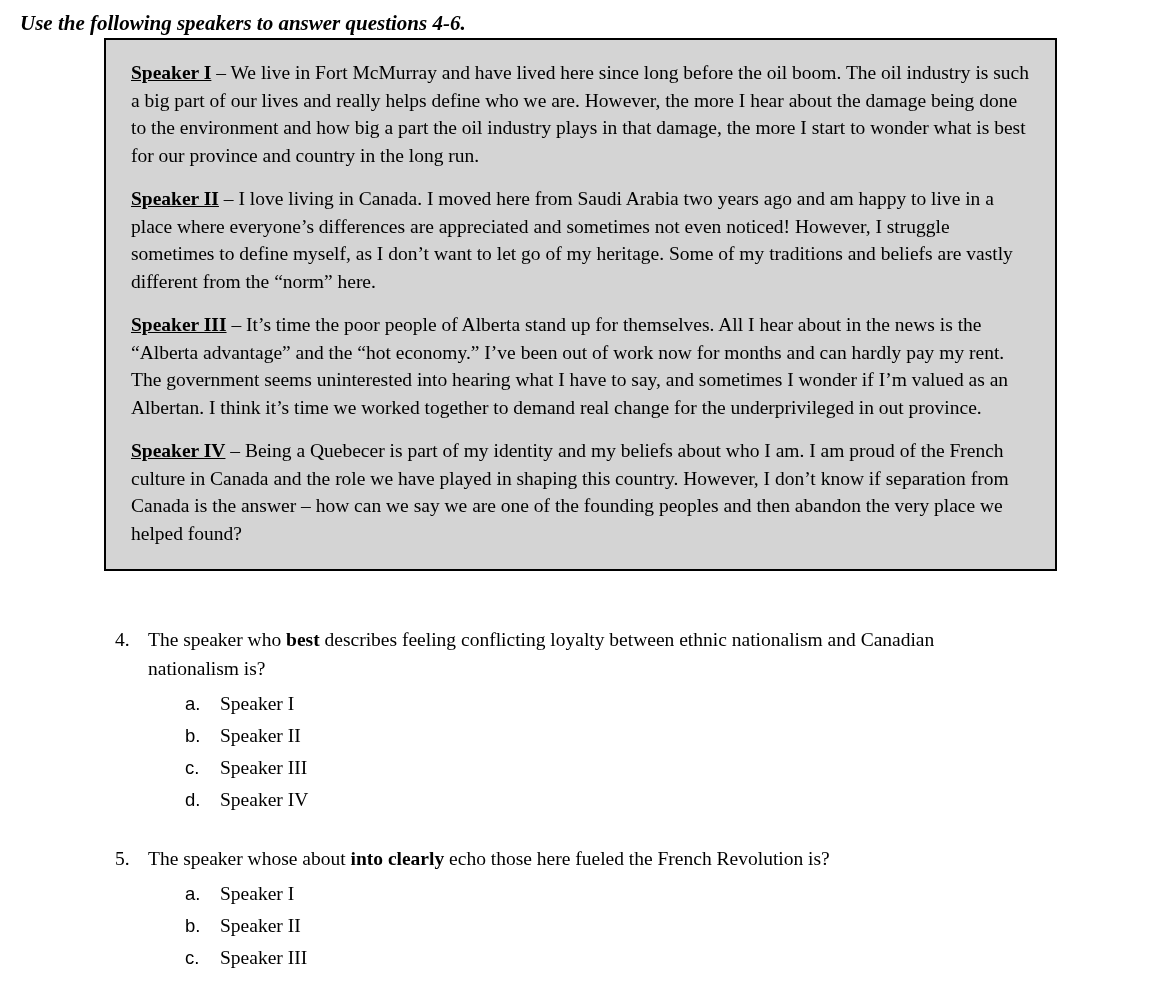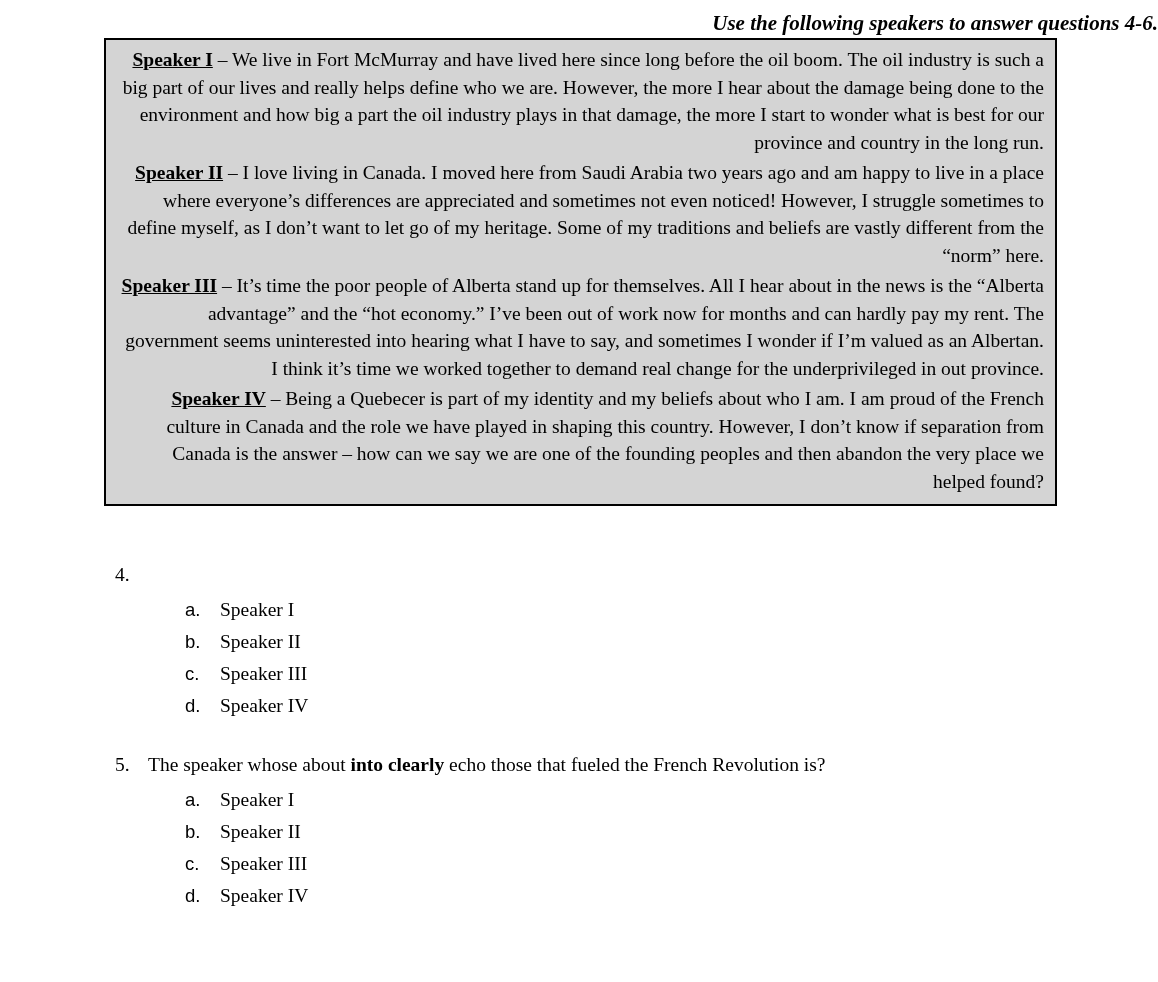--- a/index.html
+++ b/index.html
@@ -11,36 +11,37 @@
     color: #000000;
     overflow: hidden;
   }
   .page {
     width: 1158px;
     height: 982px;
     position: relative;
   }
   .instruction {
     padding-top: 11px;
-    text-align: right;
+    text-align: left;
     font-weight: bold;
     font-style: italic;
     font-size: 21px;
     line-height: 25px;
+    margin-left: 20px;
   }
   .passage-box {
     margin: 2px auto 0 104px;
     width: 953px;
     border: 2px solid #000000;
     background: #d4d4d4;
     padding: 3px 8px 6px 9px;
     font-size: 19.5px;
     line-height: 27.5px;
   }
-  .speaker-paragraph { margin: 3px; text-align: right; }
+  .speaker-paragraph { margin: 16px; }
   .speaker-label {
     font-weight: bold;
     text-decoration: underline;
   }
   .sep { white-space: pre-wrap; }
   .questions {
     margin-top: 54px;
     margin-left: 115px;
     font-size: 19.5px;
   }
@@ -86,20 +87,21 @@
     <p class="speaker-paragraph"><span class="speaker-label">Speaker II</span><span class="sep"> – </span><span>I love living in Canada. I moved here from Saudi Arabia two years ago and am happy to live in a place where everyone’s differences are appreciated and sometimes not even noticed! However, I struggle sometimes to define myself, as I don’t want to let go of my heritage. Some of my traditions and beliefs are vastly different from the “norm” here.</span></p>
     <p class="speaker-paragraph"><span class="speaker-label">Speaker III</span><span class="sep"> – </span><span>It’s time the poor people of Alberta stand up for themselves. All I hear about in the news is the “Alberta advantage” and the “hot economy.” I’ve been out of work now for months and can hardly pay my rent. The government seems uninterested into hearing what I have to say, and sometimes I wonder if I’m valued as an Albertan. I think it’s time we worked together to demand real change for the underprivileged in out province.</span></p>
     <p class="speaker-paragraph"><span class="speaker-label">Speaker IV</span><span class="sep"> – </span><span>Being a Quebecer is part of my identity and my beliefs about who I am. I am proud of the French culture in Canada and the role we have played in shaping this country. However, I don’t know if separation from Canada is the answer – how can we say we are one of the founding peoples and then abandon the very place we helped found?</span></p>
   </div>
 
   <div class="questions">
 
     <div class="question">
       <div class="q-head">
         <span class="q-num">4.</span>
+        <div class="q-text"><span>The speaker who </span><b>best</b><span> describes feeling conflicting loyalty between ethnic nationalism and Canadian nationalism is?</span></div>
       </div>
       <ul class="options">
         <li class="option-row">
           <span class="option-letter">a.</span>
           <span class="option-label">Speaker I</span>
         </li>
         <li class="option-row">
           <span class="option-letter">b.</span>
           <span class="option-label">Speaker II</span>
         </li>
@@ -110,21 +112,21 @@
         <li class="option-row">
           <span class="option-letter">d.</span>
           <span class="option-label">Speaker IV</span>
         </li>
       </ul>
     </div>
 
     <div class="question">
       <div class="q-head">
         <span class="q-num">5.</span>
-        <div class="q-text"><span>The speaker whose about </span><b>into clearly</b><span> echo those that fueled the French Revolution is?</span></div>
+        <div class="q-text"><span>The speaker whose about </span><b>into clearly</b><span> echo those here fueled the French Revolution is?</span></div>
       </div>
       <ul class="options">
         <li class="option-row">
           <span class="option-letter">a.</span>
           <span class="option-label">Speaker I</span>
         </li>
         <li class="option-row">
           <span class="option-letter">b.</span>
           <span class="option-label">Speaker II</span>
         </li>

